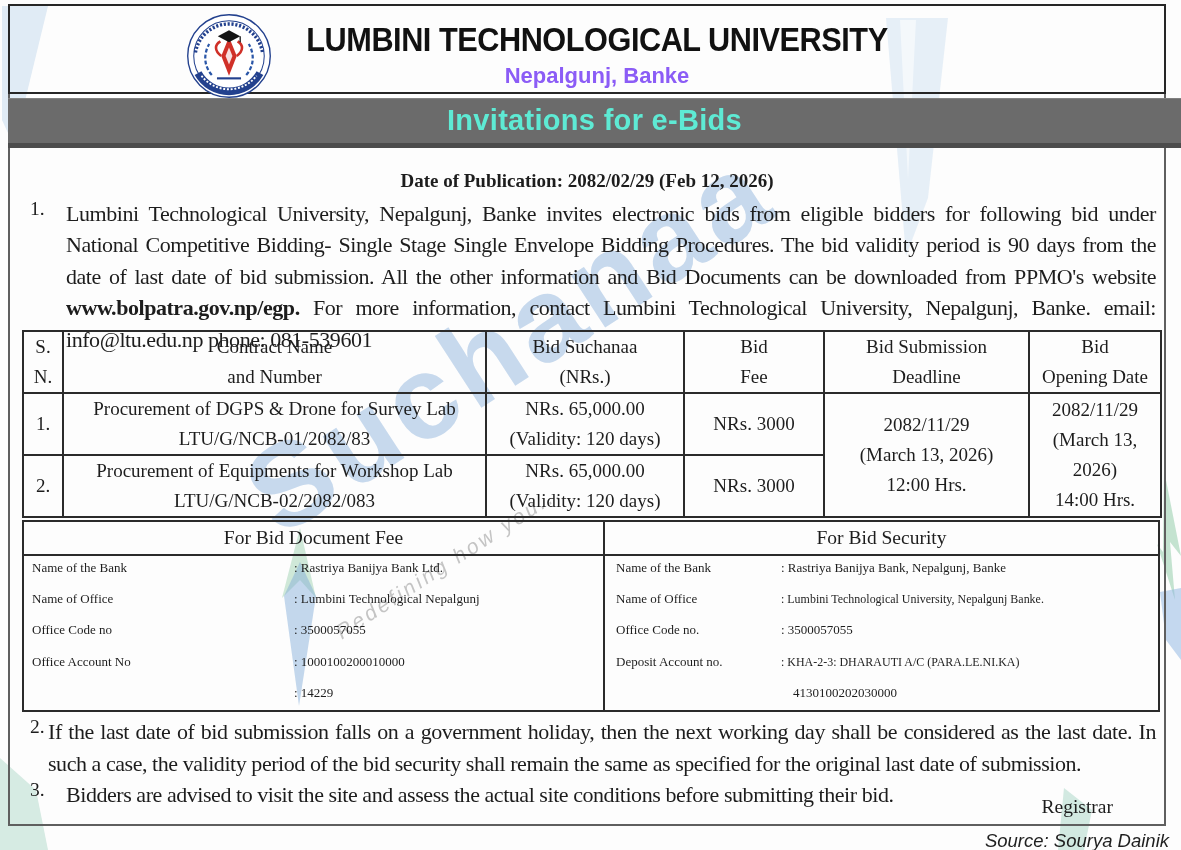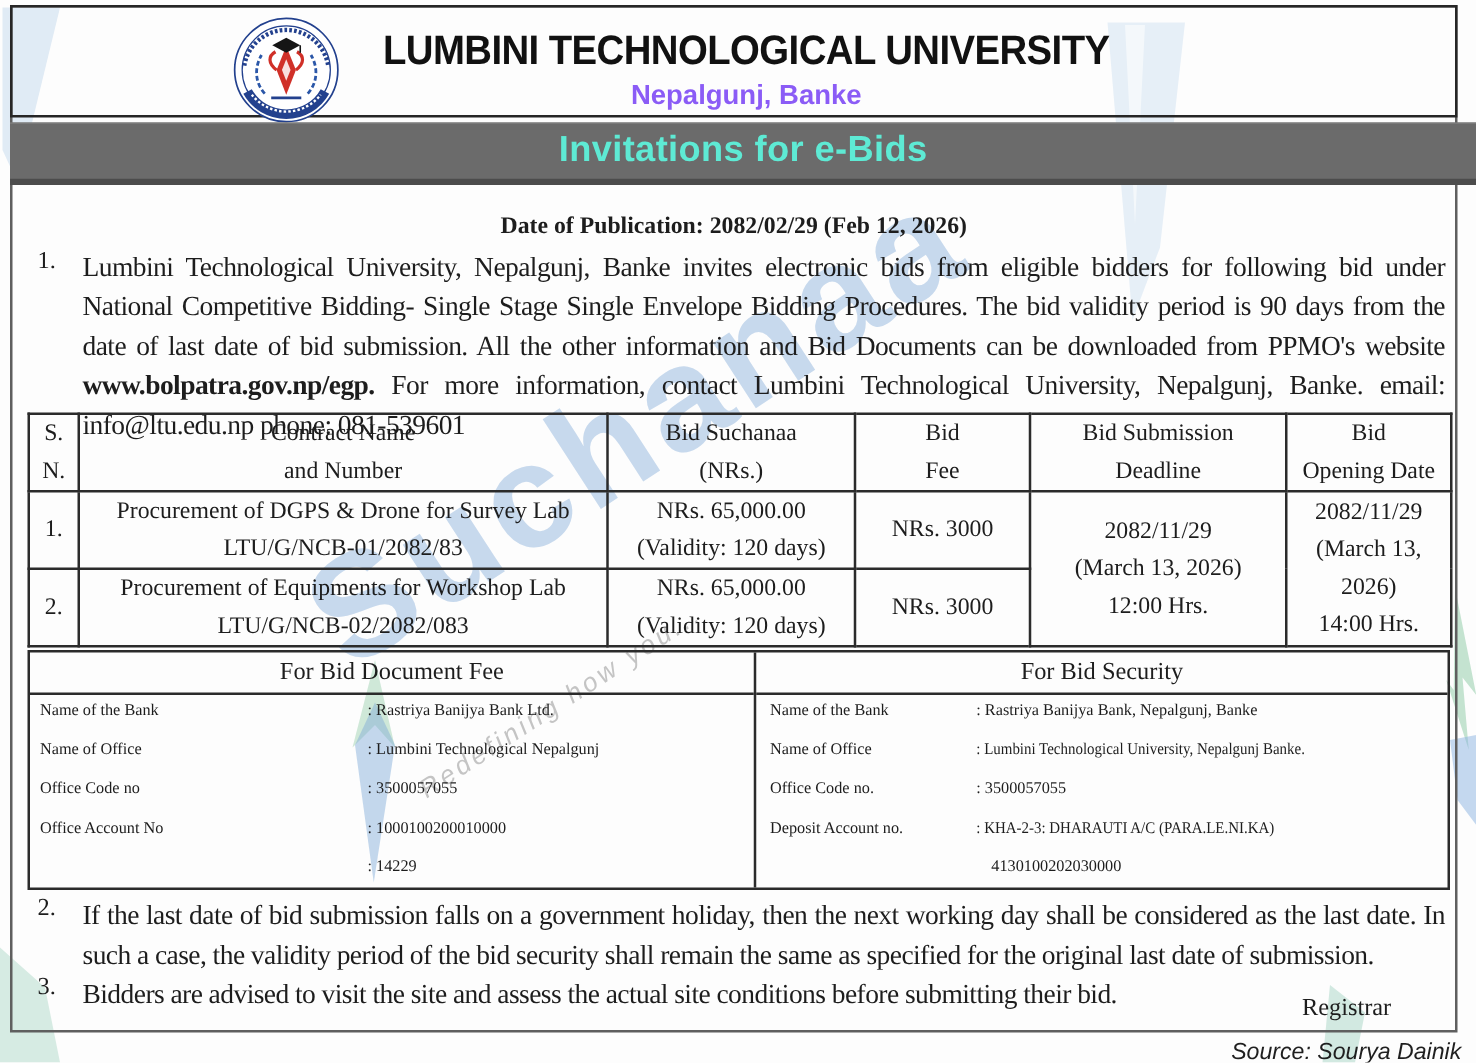--- a/index.html
+++ b/index.html
@@ -70,21 +70,21 @@
 
   
   .notice { position:absolute; left:30px; width:1126px; }
   .notice .num { position:absolute; left:0; top:0; font-size:19.5px; }
   .notice .body {
     margin-left:36px; text-align:justify;
     font-size:22px; letter-spacing:-0.45px; line-height:31.4px;
   }
   #item1 { top:198px; }
   #item2 { top:716px; }
-  #item2 .body { line-height:31.5px; }
+  #item2 .body { line-height:31.5px;margin-left:18px; }
   #item3 { top:779px; }
   #item3 .body { text-align:left; }
 
   
   table.bid {
     position:absolute; left:22px; top:330px; width:1138px;
     border-collapse:collapse; table-layout:fixed; font-size:19px;
     background:transparent;
   }
   table.bid td {

